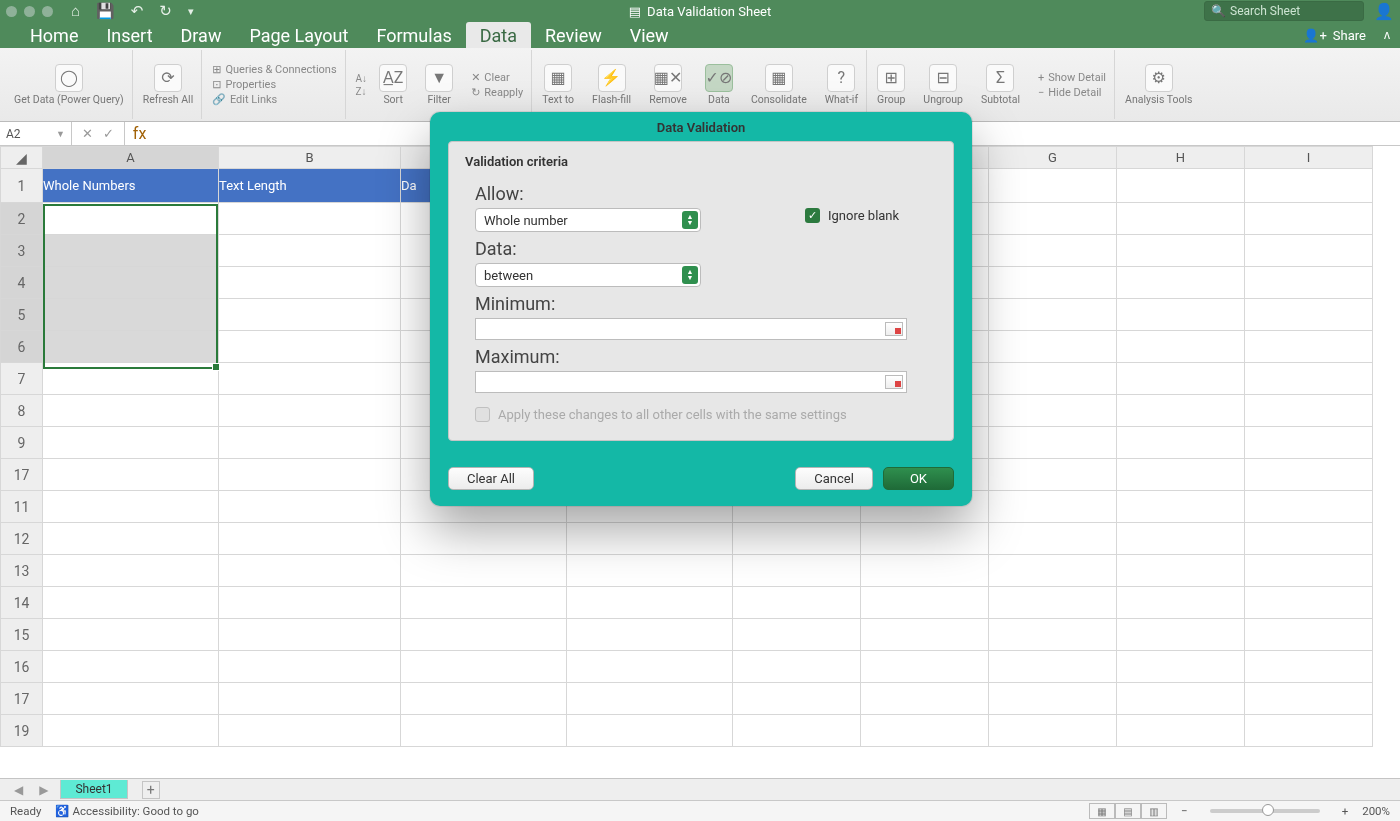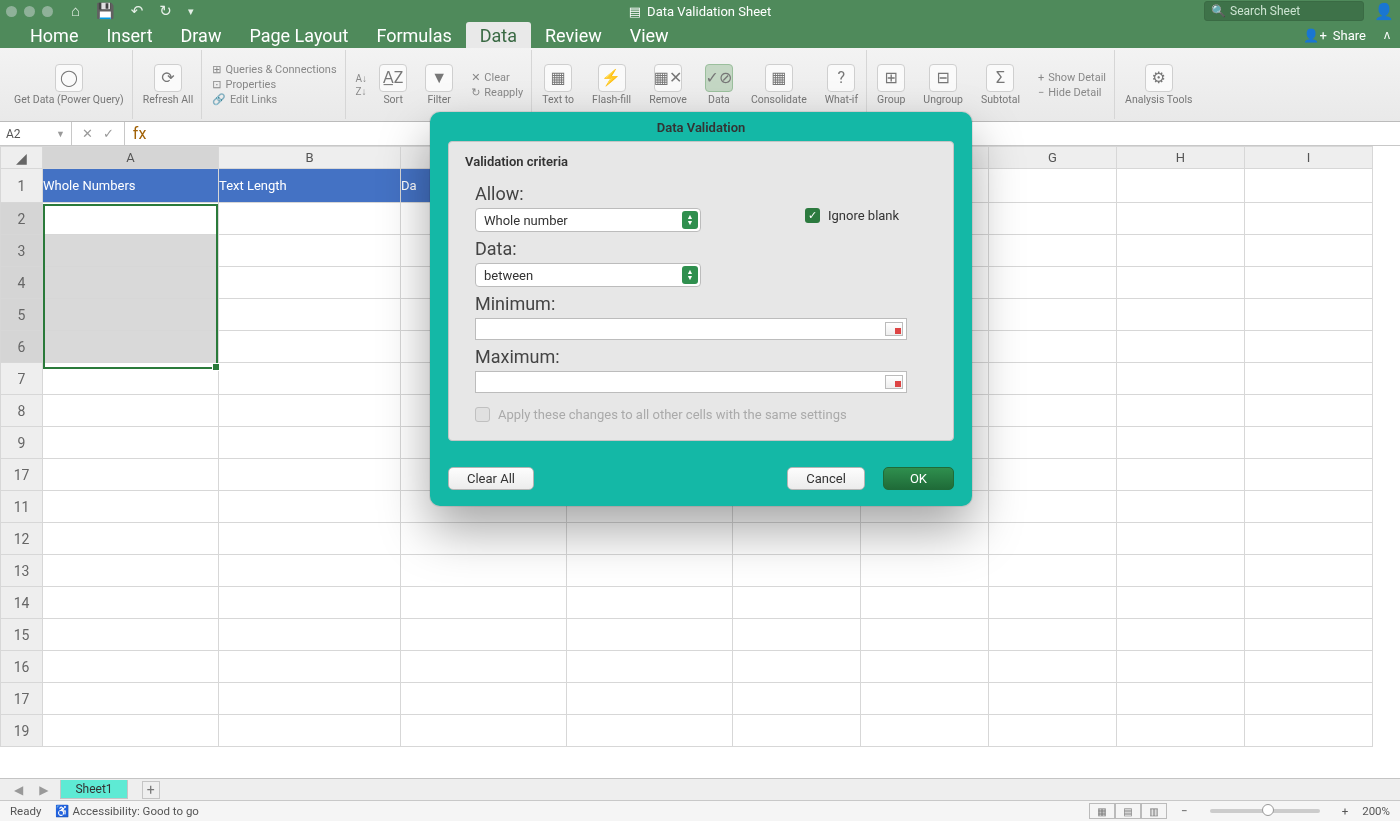--- a/index.html
+++ b/index.html
@@ -79,21 +79,21 @@
   .select { display: flex; align-items: center; justify-content: space-between; width: 226px; height: 24px; background: #fff; border: 1px solid #bcbcbc; border-radius: 4px; padding: 0 2px 0 8px; font-size: 13px; position: relative; }
   .select .arrows { width: 16px; height: 18px; background: #2f8f4e; border-radius: 3px; display: flex; flex-direction: column; align-items: center; justify-content: center; color: #fff; font-size: 7px; line-height: 6px; }
   .chk-row { display: flex; align-items: center; gap: 8px; margin-left: 64px; font-size: 13px; color: #333; }
   .chk { width: 15px; height: 15px; border-radius: 3px; background: #2c7a3f; color: #fff; display: flex; align-items: center; justify-content: center; font-size: 11px; }
   .chk.disabled { background: #e0e0e0; border: 1px solid #c0c0c0; color: transparent; }
   .row-flex { display: flex; gap: 40px; align-items: center; }
   .txt-input { width: 432px; height: 22px; background: #fff; border: 1px solid #bcbcbc; display: flex; align-items: center; justify-content: flex-end; padding: 0; }
   .ref-icn { width: 18px; height: 14px; margin-right: 3px; border: 1px solid #bbb; background: linear-gradient(#fff,#eee); position: relative; }
   .ref-icn::after { content:''; position: absolute; right: 1px; bottom: 1px; width: 6px; height: 6px; background: #d44; }
   .apply-row { display: flex; gap: 8px; align-items: center; margin: 14px 0 0 10px; font-size: 13px; color: #aaa; }
-  .modal-btns { display: flex; padding: 12px 18px 16px; gap: 18px; }
+  .modal-btns { display: flex; padding: 12px 18px 16px; gap: 10px; }
   .modal-btns .spacer { flex: 1; }
   .btn { padding: 3px 18px; font-size: 13px; border-radius: 5px; border: 1px solid #b5b5b5; background: linear-gradient(#fdfdfd,#ececec); cursor: default; color: #333; }
   .btn.primary { background: linear-gradient(#2f8f4e,#1f6b38); color: #fff; border: 1px solid #1f6b38; padding: 3px 26px; }
   
   
   .sheet-tabs { position: absolute; left: 0; right: 0; bottom: 21px; height: 22px; border-top: 1px solid #c4c4c4; background: #eee; display: flex; align-items: center; padding-left: 10px; gap: 8px; font-size: 12px; }
   .nav-arr { color: #999; padding: 0 4px; }
   .stab { padding: 2px 14px; background: #5eead4; border: 1px solid #c4c4c4; border-top: none; font-size: 12px; color: #333; }
   .add-sheet { width: 18px; height: 18px; border: 1px solid #c4c4c4; display: flex; align-items: center; justify-content: center; font-size: 14px; color: #777; margin-left: 6px; }
   

